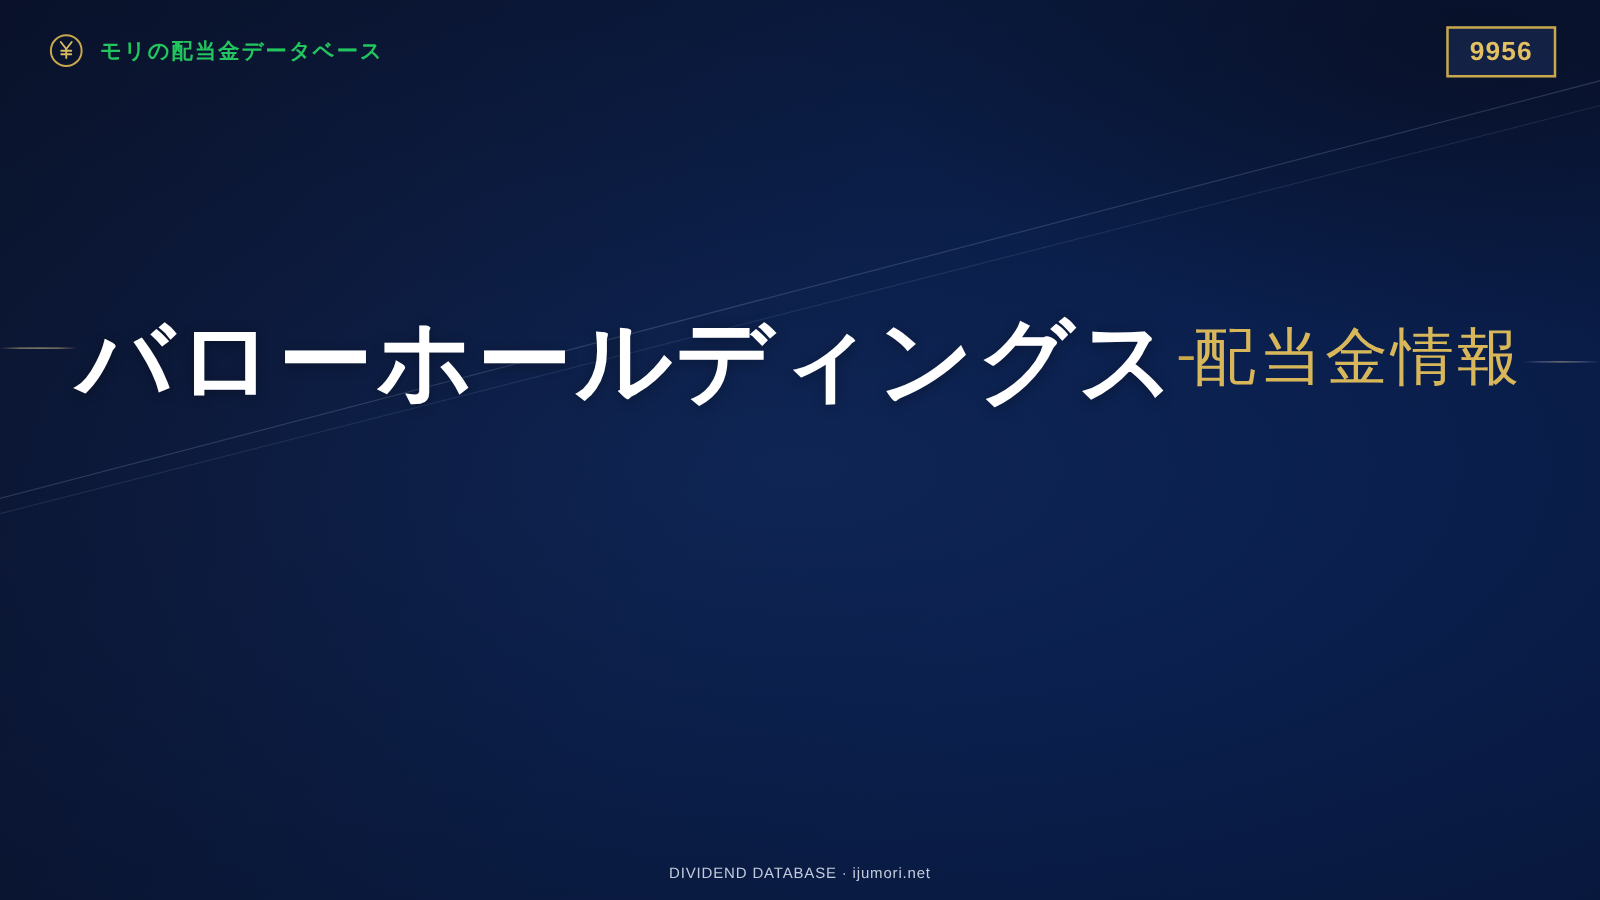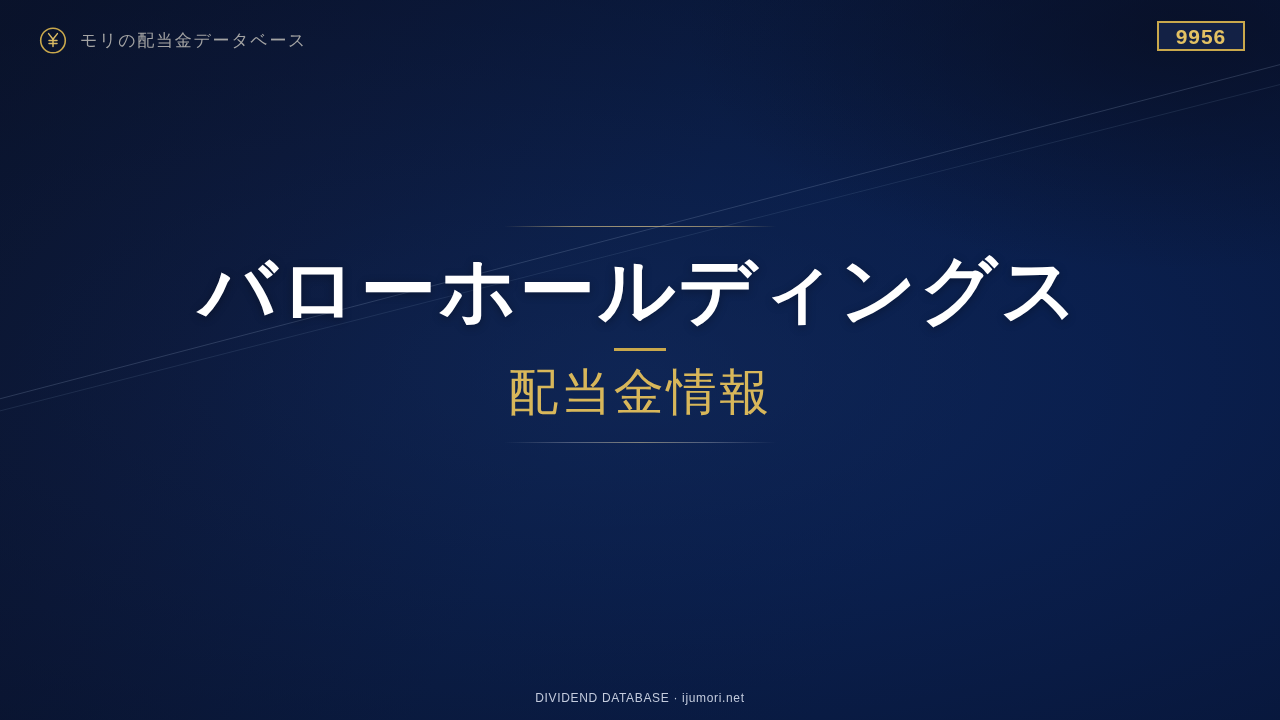--- a/index.html
+++ b/index.html
@@ -75,53 +75,53 @@
     gap:12px;
   }
   .brand-logo{
     width:30px; height:30px;
     flex:0 0 30px;
     display:block;
   }
   .brand-name{
     font-size:17px;
     letter-spacing:0.10em;
-    color:#a3a3a3;
-    font-weight:400;
+    color:#22c55e;
+    font-weight:700;
     white-space:nowrap;
     line-height:1;
   }
 
   .ticker-badge{
     position:absolute;
     right:35px;
     top:21px;
     min-width:88px;
-    height:30px;
+    height:41px;
     padding:0 11px;
     border:2px solid #c9a84c;
     background:rgba(26,44,86,0.62);
     color:#e3c163;
     font-size:21px;
     font-weight:700;
     letter-spacing:0.045em;
     display:flex;
     align-items:center;
     justify-content:center;
     line-height:1;
   }
 
   
   .hero{
     position:absolute;
     left:0; right:0;
     top:226px;
     z-index:5;
     display:flex;
-    flex-direction:column;
+    flex-direction:row;
     align-items:center;
   }
 
   .rule-top{
     width:272px;
     height:1px;
     background:linear-gradient(to right,
       rgba(190,170,120,0) 0%,
       rgba(190,172,125,0.70) 25%,
       rgba(196,178,132,0.80) 50%,

